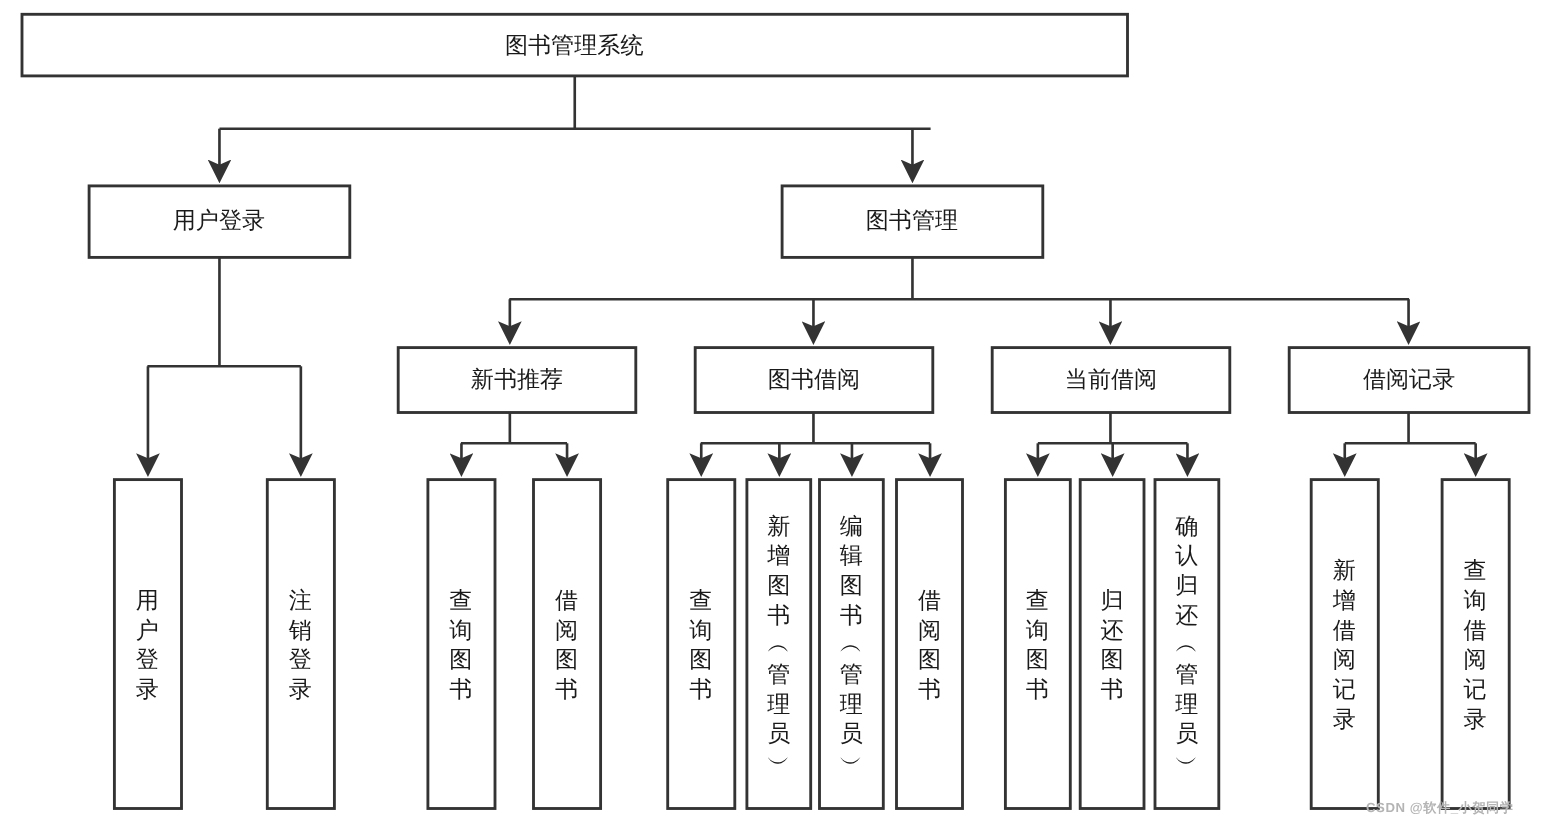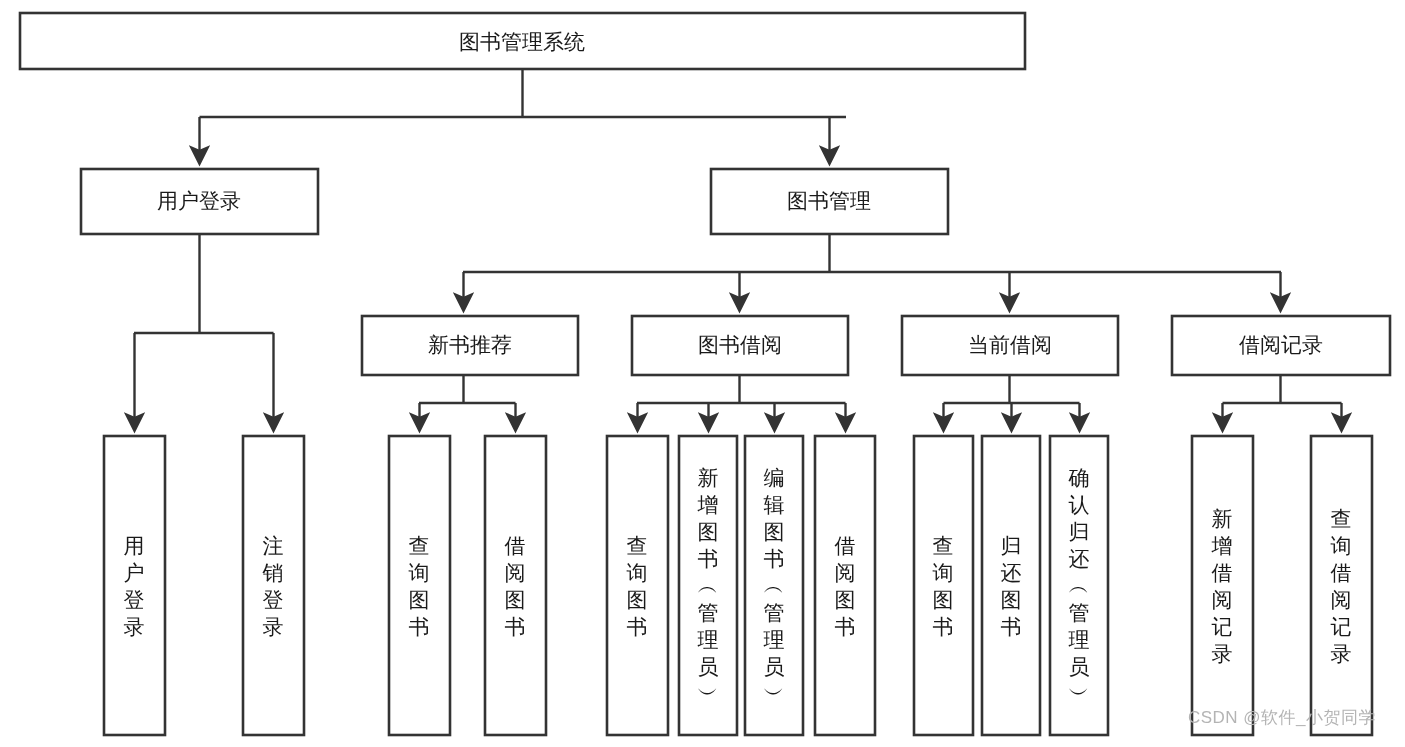--- a/index.html
+++ b/index.html
@@ -50,27 +50,28 @@
     stroke-width: 2.4;
     fill: none;
   }
   .arrow-head {
     fill: #333333;
     stroke: none;
   }
   .watermark {
     position: absolute;
     right: 10px;
-    bottom: 18px;
-    font-family: "Liberation Sans", "DejaVu Sans", sans-serif;
-    font-size: 17px;
+    bottom: 4px;
+    font-family: "Liberation Sans", "DejaVu Sans", sans-serif;
+    font-size: 12px;
     color: #b4b4b4;
     white-space: nowrap;
     letter-spacing: 0.5px;
     pointer-events: none;
+    font-weight: bold;
   }
 </style>
 </head>
 <body>
 
 <div id="diagram-root">
 
   <svg class="flow" viewBox="0 0 1405 747" xmlns="http://www.w3.org/2000/svg">
 
     <defs>

